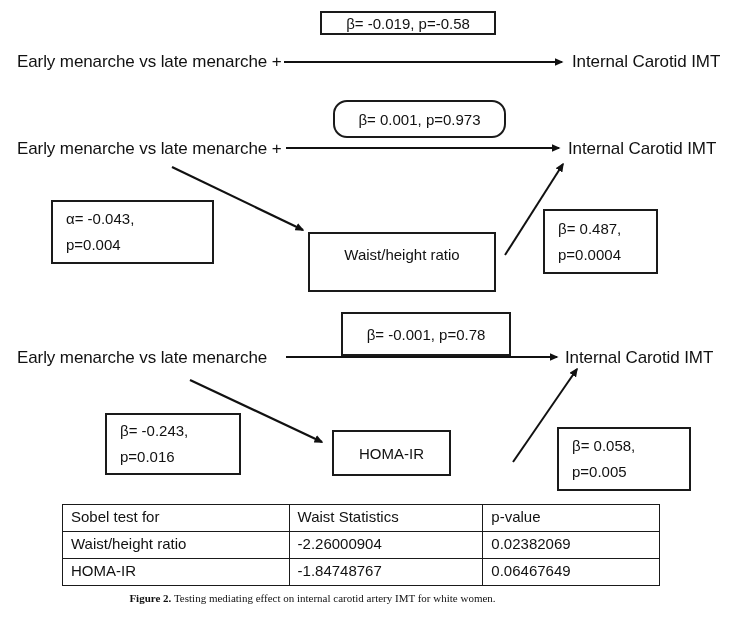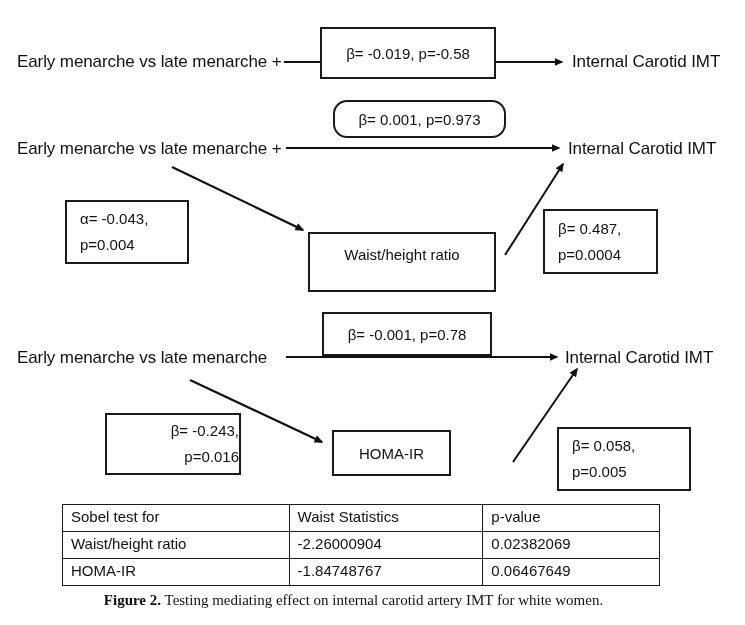--- a/index.html
+++ b/index.html
@@ -50,23 +50,22 @@
     height:21px;
   }
   td.c0{width:231px;}
   td.c1{width:193px;}
   td.c2{width:174px;}
   .caption{
     position:absolute;
     left:0;top:592px;width:625px;
     text-align:center;
     font-family:"Liberation Serif", serif;
-    font-size:15px;
+    font-size:11px;
     color:#111;
-    padding-left:41px;
   }
   .caption .fig-label{font-weight:bold;}
 </style>
 </head>
 <body>
 
 <div id="figure">
 
   <svg id="arrows" viewBox="0 0 745 625" xmlns="http://www.w3.org/2000/svg">
     <defs>
@@ -83,45 +82,45 @@
 
     <line x1="505" y1="255" x2="563" y2="164" stroke="#111" stroke-width="2" marker-end="url(#ah)"></line>
 
     <line x1="286" y1="357" x2="557" y2="357" stroke="#111" stroke-width="2.2" marker-end="url(#ah)"></line>
 
     <line x1="190" y1="380" x2="322" y2="442" stroke="#111" stroke-width="2.2" marker-end="url(#ah)"></line>
 
     <line x1="513" y1="462" x2="577" y2="369" stroke="#111" stroke-width="2" marker-end="url(#ah)"></line>
   </svg>
 
-  <div class="box" style="left:320px;top:27px;width:176px;height:52px;text-align:right;">β= -0.019, p=-0.58</div>
+  <div class="box" style="left:320px;top:11px;width:176px;height:24px;text-align:right;">β= -0.019, p=-0.58</div>
   <div class="node-text" style="left:17px;top:52px;">Early menarche vs late menarche +</div>
   <div class="node-text" style="left:572px;top:52px;">Internal Carotid IMT</div>
 
   <div class="box" style="left:333px;top:100px;width:173px;height:38px;border-radius:14px;">β= 0.001, p=0.973</div>
   <div class="node-text" style="left:17px;top:139px;">Early menarche vs late menarche +</div>
   <div class="node-text" style="left:568px;top:139px;">Internal Carotid IMT</div>
 
-  <div class="box two-line" style="left:65px;top:200px;width:124px;height:64px;">
+  <div class="box two-line" style="left:51px;top:200px;width:163px;height:64px;">
     <span>α= -0.043,</span>
     <span>p=0.004</span>
   </div>
 
   <div class="box mediator-box" style="left:308px;top:232px;width:188px;height:60px;">Waist/height ratio</div>
 
   <div class="box two-line" style="left:543px;top:209px;width:115px;height:65px;">
     <span>β= 0.487,</span>
     <span>p=0.0004</span>
   </div>
 
-  <div class="box" style="left:322px;top:312px;width:170px;height:44px;">β= -0.001, p=0.78</div>
+  <div class="box" style="left:341px;top:312px;width:170px;height:44px;">β= -0.001, p=0.78</div>
   <div class="node-text" style="left:17px;top:348px;">Early menarche vs late menarche</div>
   <div class="node-text" style="left:565px;top:348px;">Internal Carotid IMT</div>
 
-  <div class="box two-line" style="left:105px;top:413px;width:136px;height:62px;align-items:flex-end;">
+  <div class="box two-line" style="left:105px;top:413px;width:136px;height:62px;">
     <span>β= -0.243,</span>
     <span>p=0.016</span>
   </div>
 
   <div class="box" style="left:332px;top:430px;width:119px;height:46px;">HOMA-IR</div>
 
   <div class="box two-line" style="left:557px;top:427px;width:134px;height:64px;text-align:center;">
     <span>β= 0.058,</span>
     <span>p=0.005</span>
   </div>

